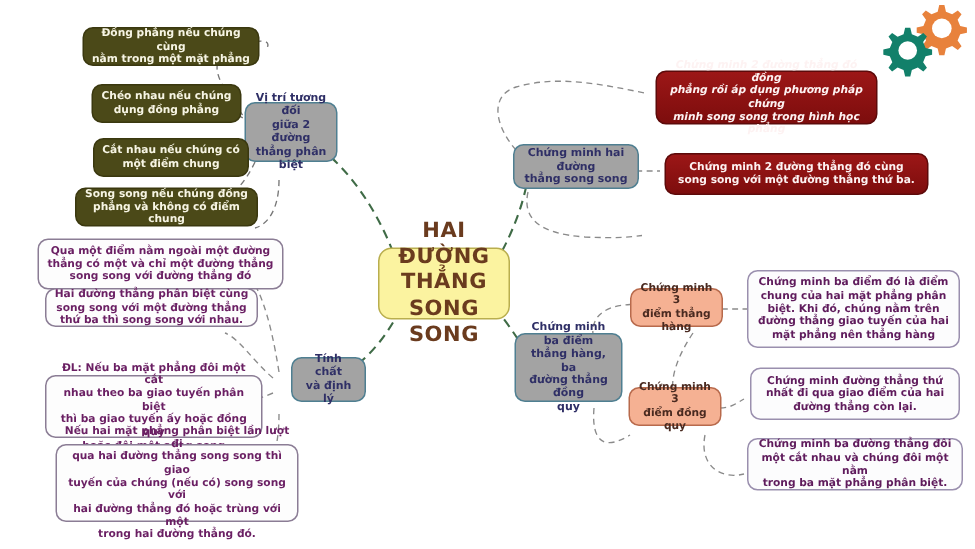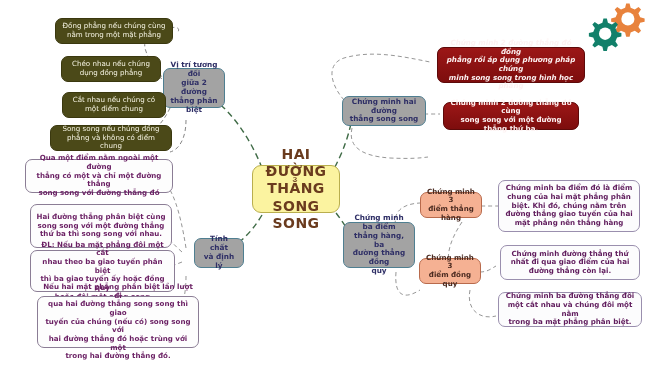--- a/index.html
+++ b/index.html
@@ -54,21 +54,21 @@
     color: #2f2f66;
     font-weight: bold;
     font-size: 7.3px;
   }
 
   
   .n-olive {
     background: #4b4918;
     border: 1px solid #3a380f;
     color: #f7f5e4;
-    font-weight: normal;
+    font-weight: bold;
     font-size: 7.1px;
   }
 
   
   .n-white {
     background: #fdfdfd;
     border: 1.1px solid #8b7d95;
     color: #6a1f63;
     font-weight: bold;
     font-size: 7.1px;
@@ -166,25 +166,25 @@
 
   <div class="node n-olive" style="left:50px; top:125px; width:122px; height:26px;">Song song nếu chúng đồng
 phẳng và không có điểm chung</div>
 
   <div class="node n-olive" style="left:62px; top:92px; width:104px; height:26px;">Cắt nhau nếu chúng có
 một điểm chung</div>
 
   <div class="node n-blue" style="left:194px; top:238px; width:50px; height:30px;">Tính chất
 và định lý</div>
 
-  <div class="node n-white" style="left:25px; top:159px; width:148px; height:34px;">Qua một điểm nằm ngoài một đường
+  <div class="node n-white" style="left:25px; top:159px; width:164px; height:34px;">Qua một điểm nằm ngoài một đường
 thẳng có một và chỉ một đường thẳng
 song song với đường thẳng đó</div>
 
-  <div class="node n-white" style="left:30px; top:204px; width:142px; height:44px;">Hai đường thẳng phân biệt cùng
+  <div class="node n-white" style="left:30px; top:192px; width:142px; height:26px;">Hai đường thẳng phân biệt cùng
 song song với một đường thẳng
 thứ ba thì song song với nhau.</div>
 
   <div class="node n-white" style="left:30px; top:250px; width:145px; height:42px;">ĐL: Nếu ba mặt phẳng đôi một cắt
 nhau theo ba giao tuyến phân biệt
 thì ba giao tuyến ấy hoặc đồng quy
 hoặc đôi một song song</div>
 
   <div class="node n-white" style="left:23px; top:296px; width:162px; height:52px;margin-left:14px;">Nếu hai mặt phẳng phân biệt lần lượt đi
 qua hai đường thẳng song song thì giao
@@ -192,21 +192,21 @@
 hai đường thẳng đó hoặc trùng với một
 trong hai đường thẳng đó.</div>
 
   <div class="node n-blue" style="left:342px; top:96px; width:84px; height:30px;">Chứng minh hai đường
 thẳng song song</div>
 
   <div class="node n-red" style="left:437px; top:47px; width:148px; height:36px;font-style:italic;">Chứng minh 2 đường thẳng đó đồng
 phẳng rồi áp dụng phương pháp chứng
 minh song song trong hình học phẳng</div>
 
-  <div class="node n-red" style="left:443px; top:102px; width:136px; height:28px;">Chứng minh 2 đường thẳng đó cùng
+  <div class="node n-red" style="left:443px; top:102px; width:176px; height:28px;">Chứng minh 2 đường thẳng đó cùng
 song song với một đường thẳng thứ ba.</div>
 
 
   <div class="node n-blue" style="left:343px; top:222px; width:72px; height:46px;">Chứng minh ba điểm
 thẳng hàng, ba
 đường thẳng đồng
 quy</div>
 
   <div class="node n-orange" style="left:420px; top:192px; width:62px; height:26px;">Chứng minh 3
 điểm thẳng hàng</div>

